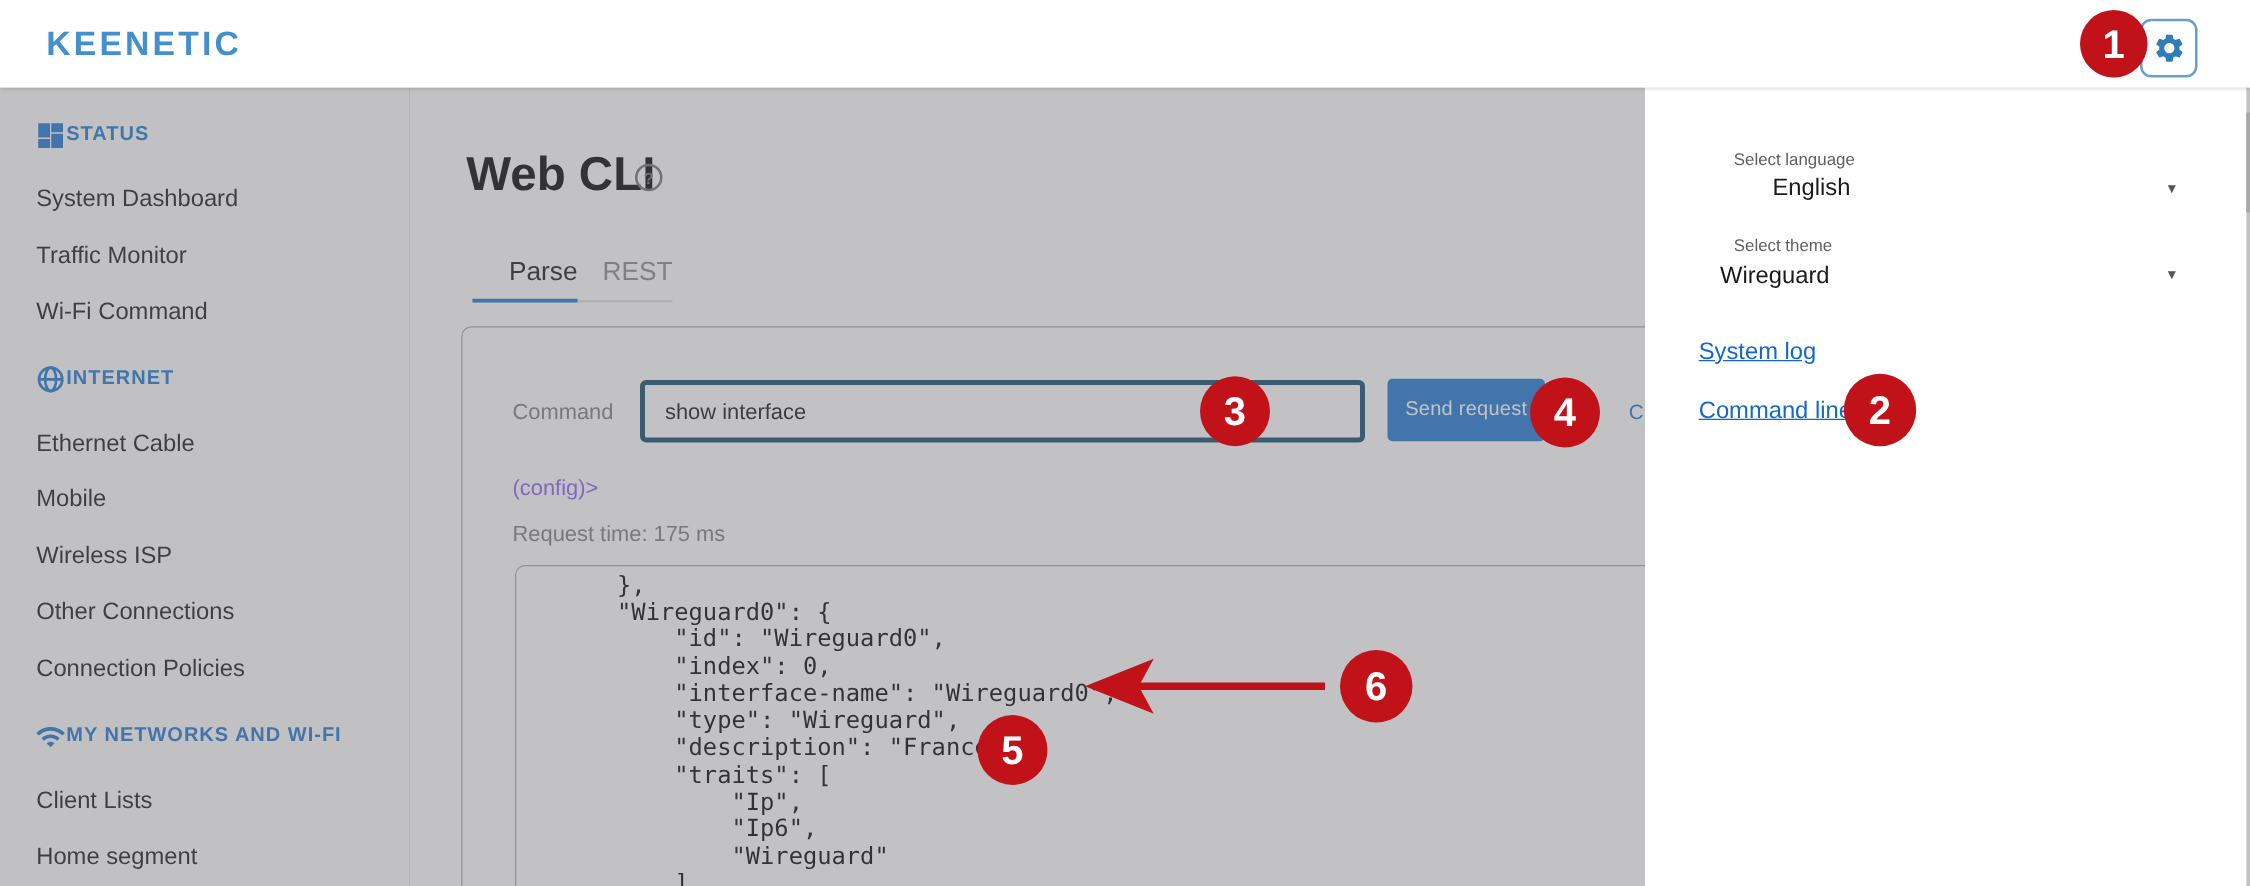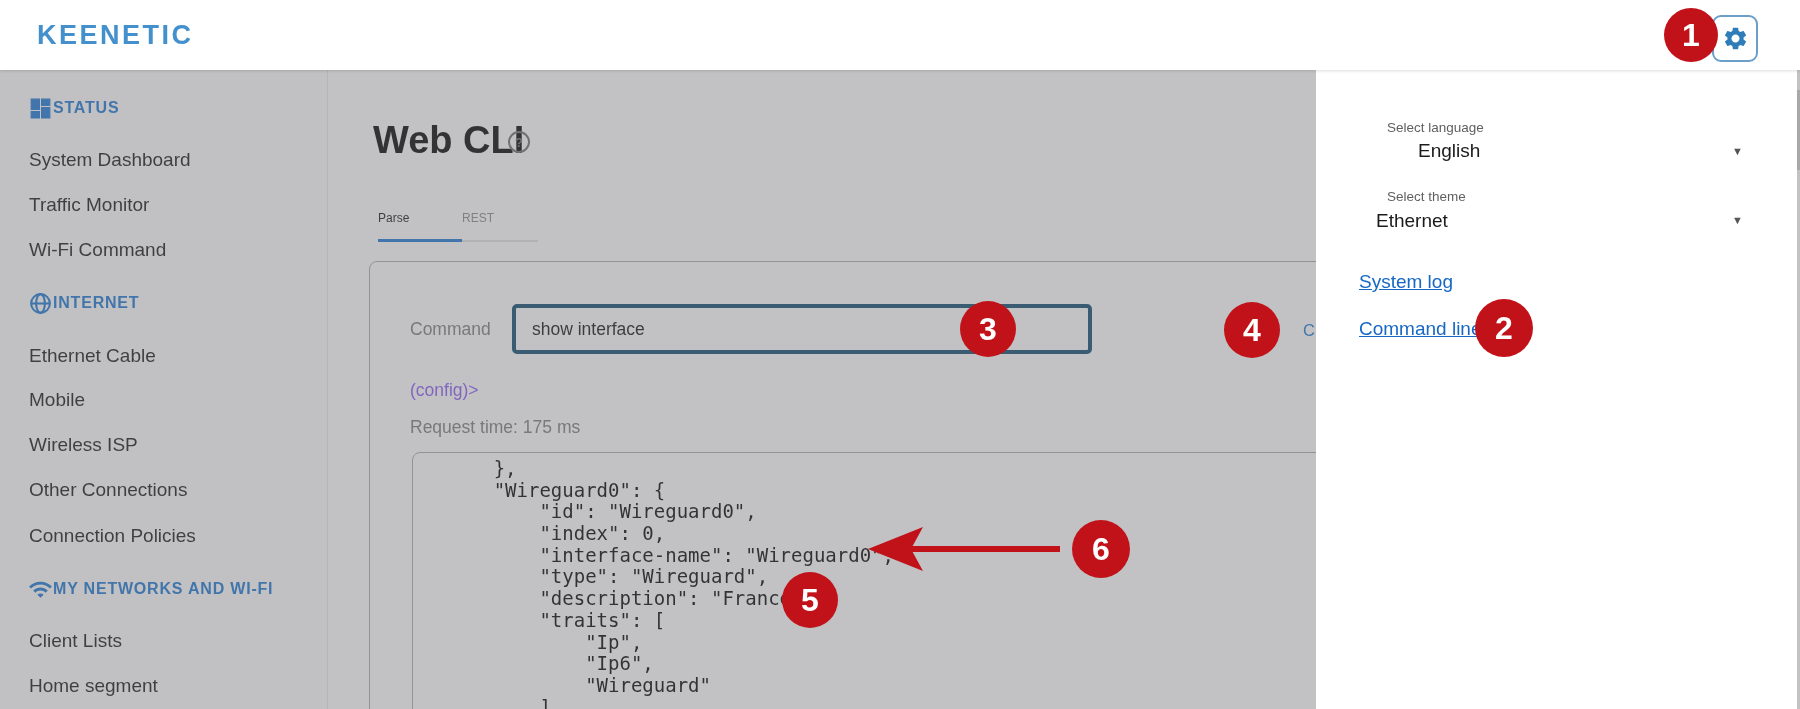--- a/index.html
+++ b/index.html
@@ -21,21 +21,21 @@
   .side-sec{position:absolute;left:28px;height:28px;display:flex;align-items:center;
             color:#1976d2;font-size:16px;font-weight:700;letter-spacing:.8px;}
   .side-sec svg{width:25px;height:25px;fill:#1976d2;stroke:#1976d2;flex:0 0 auto;}
   .side-item{position:absolute;left:29px;height:26px;line-height:26px;font-size:19px;color:#161616;cursor:pointer;white-space:nowrap;}
 
   
   .page-title{position:absolute;left:373px;top:118px;font-size:38px;line-height:44px;font-weight:700;color:#000;margin:0;}
   .help-icon{position:absolute;left:508px;top:131px;width:22px;height:22px;border:2px solid #6f6f6f;border-radius:50%;
              box-sizing:border-box;display:flex;align-items:center;justify-content:center;
              font-size:13px;font-weight:700;color:#6f6f6f;}
-  .tab{position:absolute;top:205px;height:26px;line-height:26px;text-align:left;font-size:12px;cursor:pointer;}
+  .tab{position:absolute;top:205px;height:26px;line-height:26px;text-align:right;font-size:21px;cursor:pointer;}
   .tab-parse{left:378px;width:84px;color:#141414;font-weight:500;}
   .tab-rest{left:462px;width:76px;color:#8a8a8a;}
   .tab-track{position:absolute;left:378px;top:240px;width:160px;height:2px;background:#e3e3e3;}
   .tab-ink{position:absolute;left:378px;top:239px;width:84px;height:3px;background:#1976d2;}
 
   .cli-panel{position:absolute;left:369px;top:261px;width:1092px;height:520px;
              border:1px solid #ababab;border-radius:8px;box-sizing:border-box;}
   .cmd-label{position:absolute;left:410px;top:319px;font-size:17.5px;line-height:20px;color:#7d7d7d;}
   .cmd-input{position:absolute;left:512px;top:304px;width:580px;height:50px;box-sizing:border-box;
              border:4px solid #0c4a6e;border-radius:5px;background:#fff;padding:0 16px;
@@ -131,20 +131,21 @@
   <div class="help-icon">?</div>
 
   <div class="tab tab-parse">Parse</div>
   <div class="tab tab-rest">REST</div>
   <div class="tab-track"></div>
   <div class="tab-ink"></div>
 
   <div class="cli-panel"></div>
   <div class="cmd-label">Command</div>
   <input class="cmd-input" readonly="" value="show interface" style="">
+  <button class="send-btn">Send request</button>
   <div class="clear-btn">Clear</div>
   <div class="cli-prompt">(config)&gt;</div>
   <div class="req-time">Request time: 175 ms</div>
 
   <div class="cli-output">
     <div class="code-line">      },</div>
     <div class="code-line">      "Wireguard0": {</div>
     <div class="code-line">          "id": "Wireguard0",</div>
     <div class="code-line">          "index": 0,</div>
     <div class="code-line">          "interface-name": "Wireguard0",</div>
@@ -163,21 +164,21 @@
   <div class="scroll-thumb"></div>
   <div class="popover"></div>
 
   <div class="sel-box sel-lang"></div>
   <div class="sel-legend leg-lang">Select language</div>
   <div class="sel-value val-lang">English</div>
   <div class="sel-arrow arr-lang">▼</div>
 
   <div class="sel-box sel-theme"></div>
   <div class="sel-legend leg-theme">Select theme</div>
-  <div class="sel-value val-theme">Ethernet</div>
+  <div class="sel-value val-theme">Wireguard</div>
   <div class="sel-arrow arr-theme">▼</div>
 
   <div class="pop-link link-syslog">System log</div>
   <div class="pop-link link-cmdline">Command line</div>
 
   <div class="header">
     <div class="logo">KEENETIC</div>
     <div class="gear-btn">
       <svg viewBox="0 0 24 24">
           <path d="M19.14 12.94c.04-.3.06-.61.06-.94 0-.32-.02-.64-.07-.94l2.03-1.58c.18-.14.23-.41.12-.61l-1.92-3.32c-.12-.22-.37-.29-.59-.22l-2.39.96c-.5-.38-1.03-.7-1.62-.94l-.36-2.54c-.04-.24-.24-.41-.48-.41h-3.84c-.24 0-.43.17-.47.41l-.36 2.54c-.59.24-1.13.57-1.62.94l-2.39-.96c-.22-.08-.47 0-.59.22L2.74 8.87c-.12.21-.08.47.12.61l2.03 1.58c-.05.3-.09.63-.09.94s.02.64.07.94l-2.03 1.58c-.18.14-.23.41-.12.61l1.92 3.32c.12.22.37.29.59.22l2.39-.96c.5.38 1.03.7 1.62.94l.36 2.54c.05.24.24.41.48.41h3.84c.24 0 .44-.17.47-.41l.36-2.54c.59-.24 1.13-.56 1.62-.94l2.39.96c.22.08.47 0 .59-.22l1.92-3.32c.12-.22.07-.47-.12-.61l-2.01-1.58zM12 15.6c-1.98 0-3.6-1.62-3.6-3.6s1.62-3.6 3.6-3.6 3.6 1.62 3.6 3.6-1.62 3.6-3.6 3.6z"></path>

